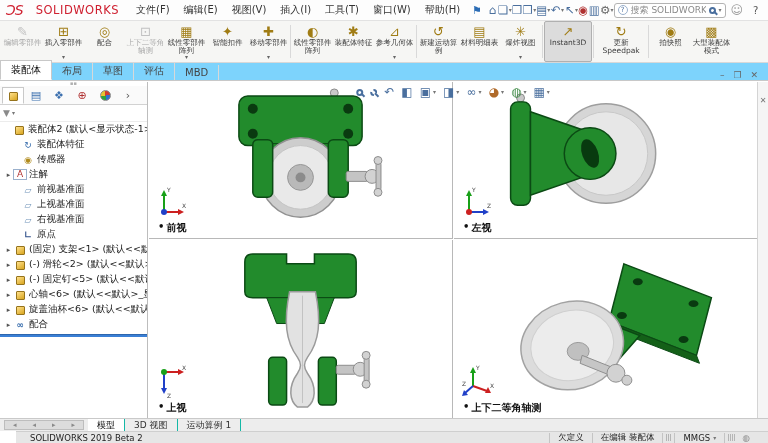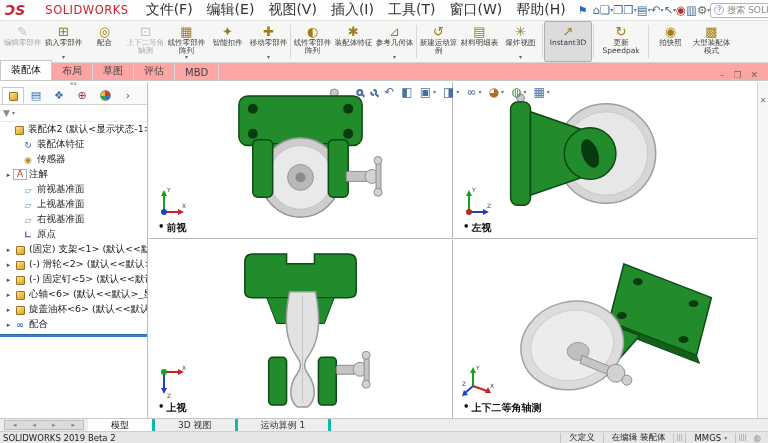--- a/index.html
+++ b/index.html
@@ -1,42 +1,42 @@
 <!DOCTYPE html>
 <html><head>
 <meta charset="utf-8">
 <style>
   *{box-sizing:border-box;margin:0;padding:0}
   html,body{width:768px;height:443px;overflow:hidden;font-family:"DejaVu Sans","Liberation Sans",sans-serif;background:#fff;color:#222;position:relative}
   
   .menubar{position:absolute;top:0;left:0;right:0;height:21px;background:#fdfdfd;border-bottom:1px solid #e2e2e2;display:flex;align-items:center;z-index:30}
   .logo{display:flex;align-items:center;padding:0 10px 0 5px;white-space:nowrap}
-  .logo .ds{color:#cf2030;font-weight:bold;font-style:italic;font-size:14px;margin-right:20px}
+  .logo .ds{color:#cf2030;font-weight:normal;font-style:italic;font-size:14px;margin-right:12px}
   .logo .sw{color:#cf2030;font-weight:normal;font-size:11.5px;letter-spacing:.5px}
-  .menu-item{padding:0 7px;font-size:14px;color:#333;white-space:nowrap}
+  .menu-item{padding:0 7px;font-size:10px;color:#333;white-space:nowrap}
   .pin{color:#2b6cb5;font-size:11px;padding:0 5px}
   .qicon{width:19px;text-align:center;color:#4a6f9e;font-size:11.5px;line-height:19px}
   .caret{font-size:6px;color:#777;line-height:1}
   .menubar-right{margin-left:auto;display:flex;align-items:center;gap:5px;padding-right:5px}
   .searchbox{width:112px;height:15px;border:1px solid #b3b3b3;border-radius:3px;background:#fff;display:flex;align-items:center;gap:3px;padding:0 3px;font-size:9px;color:#8a8a8a;overflow:hidden;white-space:nowrap}
   .qhelp{width:10px;height:10px;border:1px solid #9ab0cc;border-radius:50%;font-size:7px;color:#4a6f9e;text-align:center;line-height:9px;flex:none}
   .mag{display:inline-block;width:7px;height:7px;border:2px solid #4a6f9e;border-radius:50%;position:relative;flex:none}
   .mag::after{content:"";position:absolute;width:5px;height:2px;background:#4a6f9e;transform:rotate(45deg);right:-4px;bottom:-2px}
   .person{color:#9a9a9a;font-size:12px}
   .winbtn{width:15px;text-align:center;color:#555;font-size:10px}
   
   .cmdbar{position:absolute;top:21px;left:0;right:0;height:42px;background:#f6f6f4;border-bottom:1px solid #d8d8d8;display:flex;align-items:stretch;padding-left:2px;z-index:20}
   .cmdbtn{width:41px;display:flex;flex-direction:column;align-items:center;padding-top:2px;font-size:7.5px;line-height:1.1;text-align:center;color:#3c3c3c;position:relative;border:1px solid transparent}
   .cmdbtn .ci{font-size:13px;height:15px;line-height:15px;color:#a07c14}
   .cmdbtn.dis{color:#a8a8a8}.cmdbtn.dis .ci{color:#c2c2c2}
   .cmdbtn.active{background:#dcdcdc;border:1px solid #b0b0b0;border-radius:2px}
   .cmdbtn .fly{position:absolute;bottom:0;font-size:6px;color:#666}
   .cmdsep{width:1px;background:#d9d9d9;margin:4px 1px}
   
-  .ribbonrow{position:absolute;top:63px;left:0;right:0;height:18px;background:#fca5a5;border-bottom:1px solid #c8c8c8;display:flex;align-items:flex-end;z-index:20}
+  .ribbonrow{position:absolute;top:63px;left:0;right:0;height:18px;background:#7dd3fc;border-bottom:1px solid #c8c8c8;display:flex;align-items:flex-end;z-index:20}
   .rtab{padding:2px 10px 2px;font-size:10px;color:#444;border-right:1px solid #d8d8d8;white-space:nowrap}
   .rtab.active{background:#fff;border:1px solid #c8c8c8;border-bottom:1px solid #fff;color:#111}
   .mdictl{margin-left:auto;display:flex;gap:9px;padding-right:10px;color:#666;font-size:9px}
   
   .panel{position:absolute;top:82px;left:0;width:148px;bottom:25px;background:#fff;border-right:1px solid #bdbdbd;overflow:hidden;z-index:10}
   .phandle{height:4px;text-align:center;color:#b0b0b0;font-size:5px;line-height:3px}
   .panel-tabs{height:19px;border-bottom:1px solid #d2d2d2;display:flex;align-items:center;gap:1px;padding:0 2px;background:#fafafa}
   .ptab{width:22px;height:17px;text-align:center;font-size:11px;line-height:17px;color:#3b6fae}
   .ptab.sel{border:1px solid #c9c9c9;border-bottom:1px solid #fff;background:#fff}
   .cube{display:inline-block;width:9px;height:9px;background:linear-gradient(145deg,#ffe08a,#d8a520);border:1px solid #96731c;border-radius:1px;vertical-align:middle}
@@ -59,23 +59,23 @@
   .cell-tr{left:305px;top:0;right:0;height:157px;border-bottom:1px solid #b8b8b8}
   .cell-bl{left:0;top:158px;width:304px;bottom:0;border-right:1px solid #b8b8b8}
   .cell-br{left:305px;top:158px;right:0;bottom:0}
   .scene{position:absolute;inset:0;width:100%;height:100%}
   .vlabel{position:absolute;left:9px;bottom:3px;font-size:10px;font-weight:bold;color:#111;display:flex;gap:2px;z-index:5}
   .triad{position:absolute;left:7px;bottom:18px;z-index:5}
   .triad text{font-size:6px;fill:#444}
   
   .sheetbar{position:absolute;bottom:12px;left:0;right:0;height:13px;background:#ededed;border-top:1px solid #c9c9c9;display:flex;align-items:stretch;font-size:9px;z-index:30}
   .navbox{width:80px;margin:1px 4px;background:#dcdcdc;border:1px solid #bdbdbd;display:flex;align-items:center;justify-content:space-around;color:#8a8a8a;font-size:7px}
-  .stab{padding:0 23px;border-right:3px solid #14b8a6;display:flex;align-items:center;color:#333;white-space:nowrap}
+  .stab{padding:0 9px;border-right:1px solid #14b8a6;display:flex;align-items:center;color:#333;white-space:nowrap}
   .stab.active{background:#fff;color:#111}
-  .statusbar{position:absolute;bottom:0;height:12px;left:0;right:0;background:#e6e6e6;border-top:1px solid #cfcfcf;display:flex;align-items:center;font-size:8.5px;color:#222;padding:0 3px;z-index:30}
+  .statusbar{position:absolute;bottom:0;height:12px;left:16px;right:0;background:#e6e6e6;border-top:1px solid #cfcfcf;display:flex;align-items:center;font-size:8.5px;color:#222;padding:0 14px;z-index:30}
   .sseg{padding:0 8px;border-left:1px solid #c4c4c4;height:10px;display:flex;align-items:center;gap:3px;white-space:nowrap}
   .sbars{display:flex;gap:1px;padding:0 3px;border-left:1px solid #c4c4c4;height:10px;align-items:center}
   .sbars i{display:block;width:1px;height:7px;background:#b5b5b5}
   .sicon{color:#8a8a8a;font-size:9px;padding:0 4px}
 </style>
 </head>
 <body>
 
 <div class="menubar">
   <div class="logo">

